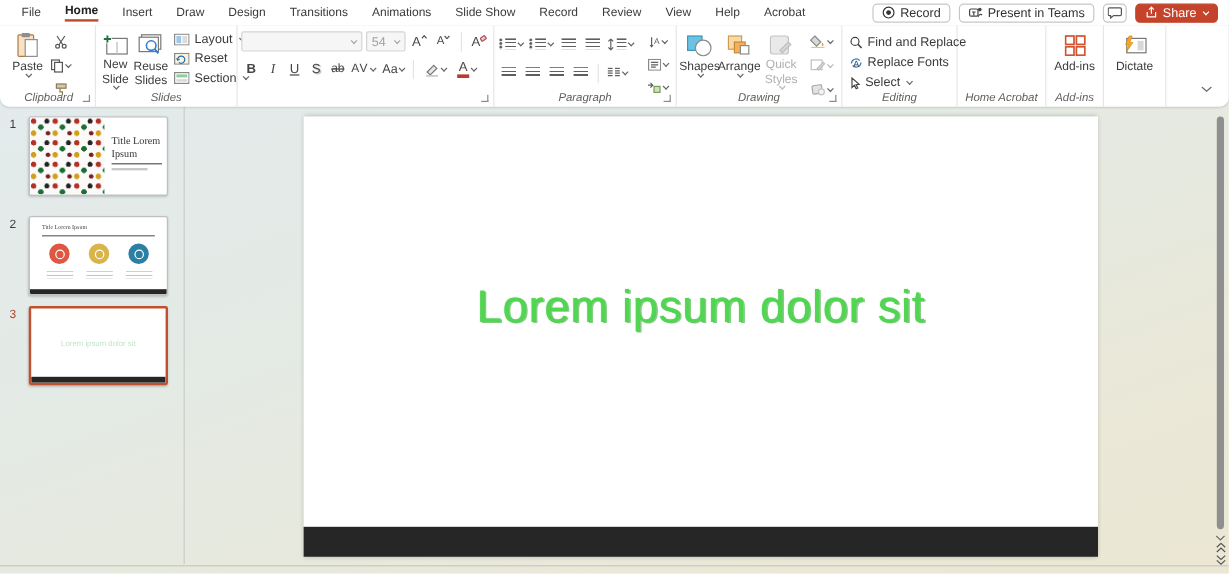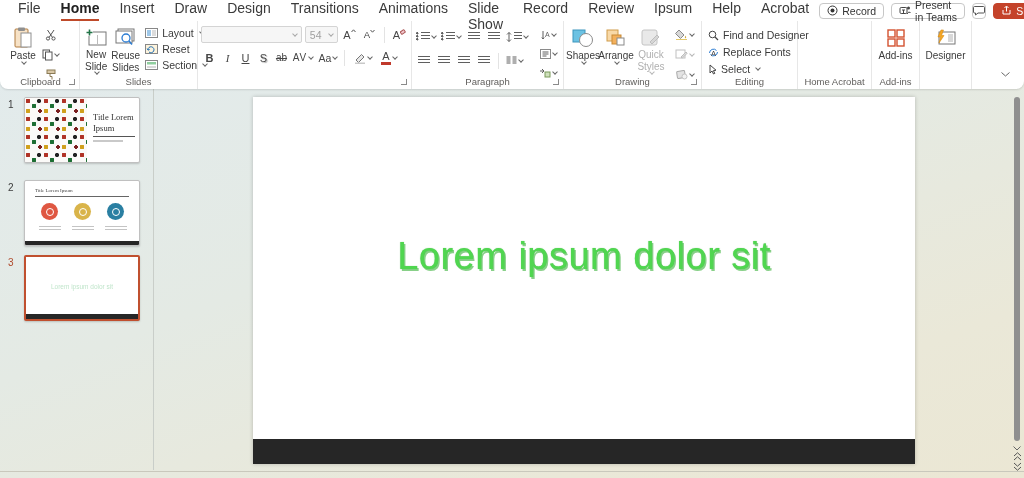--- a/index.html
+++ b/index.html
@@ -5,43 +5,43 @@
   * { margin:0; padding:0; box-sizing:border-box; }
   html,body { width:1024px; height:478px; overflow:hidden; }
   body {
     font-family:"Liberation Sans","DejaVu Sans",sans-serif;
     font-size:11px; color:#333; position:relative;
     background:linear-gradient(160deg,#e2ebee 0%,#e4eae4 45%,#eae8d8 80%,#ebe7d4 100%);
   }
   
   .menubar { position:absolute; top:0; left:0; right:0; height:21px; background:#fff;
     display:flex; align-items:center; padding-left:8px; z-index:30; }
-  .menu-item { padding:0 10px; height:100%; display:flex; 
-    font-size:14px; color:#3b3b3b; cursor:default; }
+  .menu-item { padding:0 10px; height:100%; display:flex; align-items:center;
+    font-size:10px; color:#3b3b3b; cursor:default; }
   .menu-item.active span { font-weight:bold; color:#222;
     border-bottom:2px solid #bf4a2a; padding-bottom:1px; }
   .menubar-right { margin-left:auto; display:flex; align-items:center; gap:7px; padding-right:9px; }
   .pill { height:16px; border:1px solid #c7c7c7; border-radius:4px; background:#fff;
     display:flex; align-items:center; gap:4px; padding:0 7px; font-size:10.5px; color:#333; }
   .pill.share { background:#c4432a; border-color:#c4432a; color:#fff; }
   .icon-btn { width:20px; height:16px; border:1px solid #c7c7c7; border-radius:4px;
     display:flex; align-items:center; justify-content:center; background:#fff; }
   .caret { display:inline-block; width:4px; height:4px; border-right:1px solid #666;
     border-bottom:1px solid #666; transform:rotate(45deg); margin:-2px 0 0 2px; }
   .caret.w { border-color:#fff; }
   .caret.dis { border-color:#b8b8b8; }
   
   .ribbon { position:absolute; top:21px; left:0; right:0; height:68px; background:#fff;
     z-index:25; border-radius:0 0 8px 8px; box-shadow:0 1px 2px rgba(0,0,0,.12);
     display:flex; padding:0 2px; }
   .group { position:relative; height:100%; border-right:1px solid #e7e7e7;
     padding:3px 3px 15px; display:flex; align-items:flex-start; }
   .group:last-child { border-right:none; }
   .group-label { position:absolute; bottom:2px; left:0; right:0; text-align:center;
-    font-size:9.5px; color:#605e5c; white-space:nowrap; }
+    font-size:9.5px; color:#605e5c; white-space:nowrap;font-style:italic; }
   .launcher { position:absolute; right:4px; bottom:4px; width:6px; height:6px;
     border-right:1px solid #8a8a8a; border-bottom:1px solid #8a8a8a; }
   .bigbtn { height:50px; display:flex; flex-direction:column; align-items:center;
     padding:2px 2px 0; border-radius:3px; font-size:10px; color:#3b3b3b;
     text-align:center; line-height:1.15; justify-content:flex-start; }
   .bigbtn .bicon { height:24px; display:flex; align-items:center; justify-content:center; }
   .bigbtn.dis { color:#b0b0b0; }
   .sbtn { min-width:17px; height:17px; display:flex; align-items:center; justify-content:center;
     border-radius:2px; color:#464646; font-size:11px; padding:0 1px; }
   .minirow { display:flex; align-items:center; gap:1px; }
@@ -134,21 +134,21 @@
   <div class="menu-item">
       <span>Slide Show</span>
     </div>
   <div class="menu-item">
       <span>Record</span>
     </div>
   <div class="menu-item">
       <span>Review</span>
     </div>
   <div class="menu-item">
-      <span>Ipsum</span>
+      <span>View</span>
     </div>
   <div class="menu-item">
       <span>Help</span>
     </div>
   <div class="menu-item">
       <span>Acrobat</span>
     </div>
   <div class="menubar-right">
     <div class="pill">
       <span>
@@ -493,21 +493,21 @@
     <span class="launcher"></span>
   </div>
 
   <div class="group" style="width:96px">
     <div class="col" style="gap:3px;margin-top:4px">
       <div class="miniline">
         <svg width="11" height="11" viewBox="0 0 11 11">
             <circle cx="4.5" cy="4.5" r="3.3" fill="none" stroke="#444"></circle>
             <line x1="7" y1="7" x2="10" y2="10" stroke="#444" stroke-width="1.3"></line>
           </svg>
-        <span>Find and Designer</span>
+        <span>Find and Replace</span>
       </div>
       <div class="miniline">
         <svg width="11" height="11" viewBox="0 0 11 11">
             <path d="M1.5 6 a4 4 0 0 1 7-2.5 M9.5 5 a4 4 0 0 1-7 2.5" fill="none" stroke="#2b7cd3"></path>
             <text x="3" y="8.5" font-size="7.5" fill="#444">A</text>
           </svg>
         <span>Replace Fonts</span>
       </div>
       <div class="miniline">
         <svg width="9" height="11" viewBox="0 0 9 11">
@@ -542,21 +542,21 @@
 
   <div class="group" style="width:52px;border-right:1px solid #e7e7e7">
     <div class="bigbtn" style="width:100%">
       <span class="bicon">
         <svg width="21" height="18" viewBox="0 0 21 18">
             <rect x="4" y="3" width="16" height="12" fill="#fff" stroke="#777"></rect>
             <rect x="13" y="5" width="5" height="8" fill="#d8d8d8"></rect>
             <path d="M6 1 L3 8 h2.5 L4 14 L9 6.5 H6.5 L8.5 1 z" fill="#f5a623" stroke="#d78c12" stroke-width="0.6"></path>
           </svg>
       </span>
-      <span>Designer</span>
+      <span>Dictate</span>
     </div>
   </div>
 
   <div style="flex:1;position:relative">
     <span class="sbtn" style="position:absolute;right:8px;bottom:6px">
       <svg width="9" height="5" viewBox="0 0 9 5">
           <path d="M0.5 0.5 L4.5 4 L8.5 0.5" fill="none" stroke="#666"></path>
         </svg>
     </span>
   </div>

